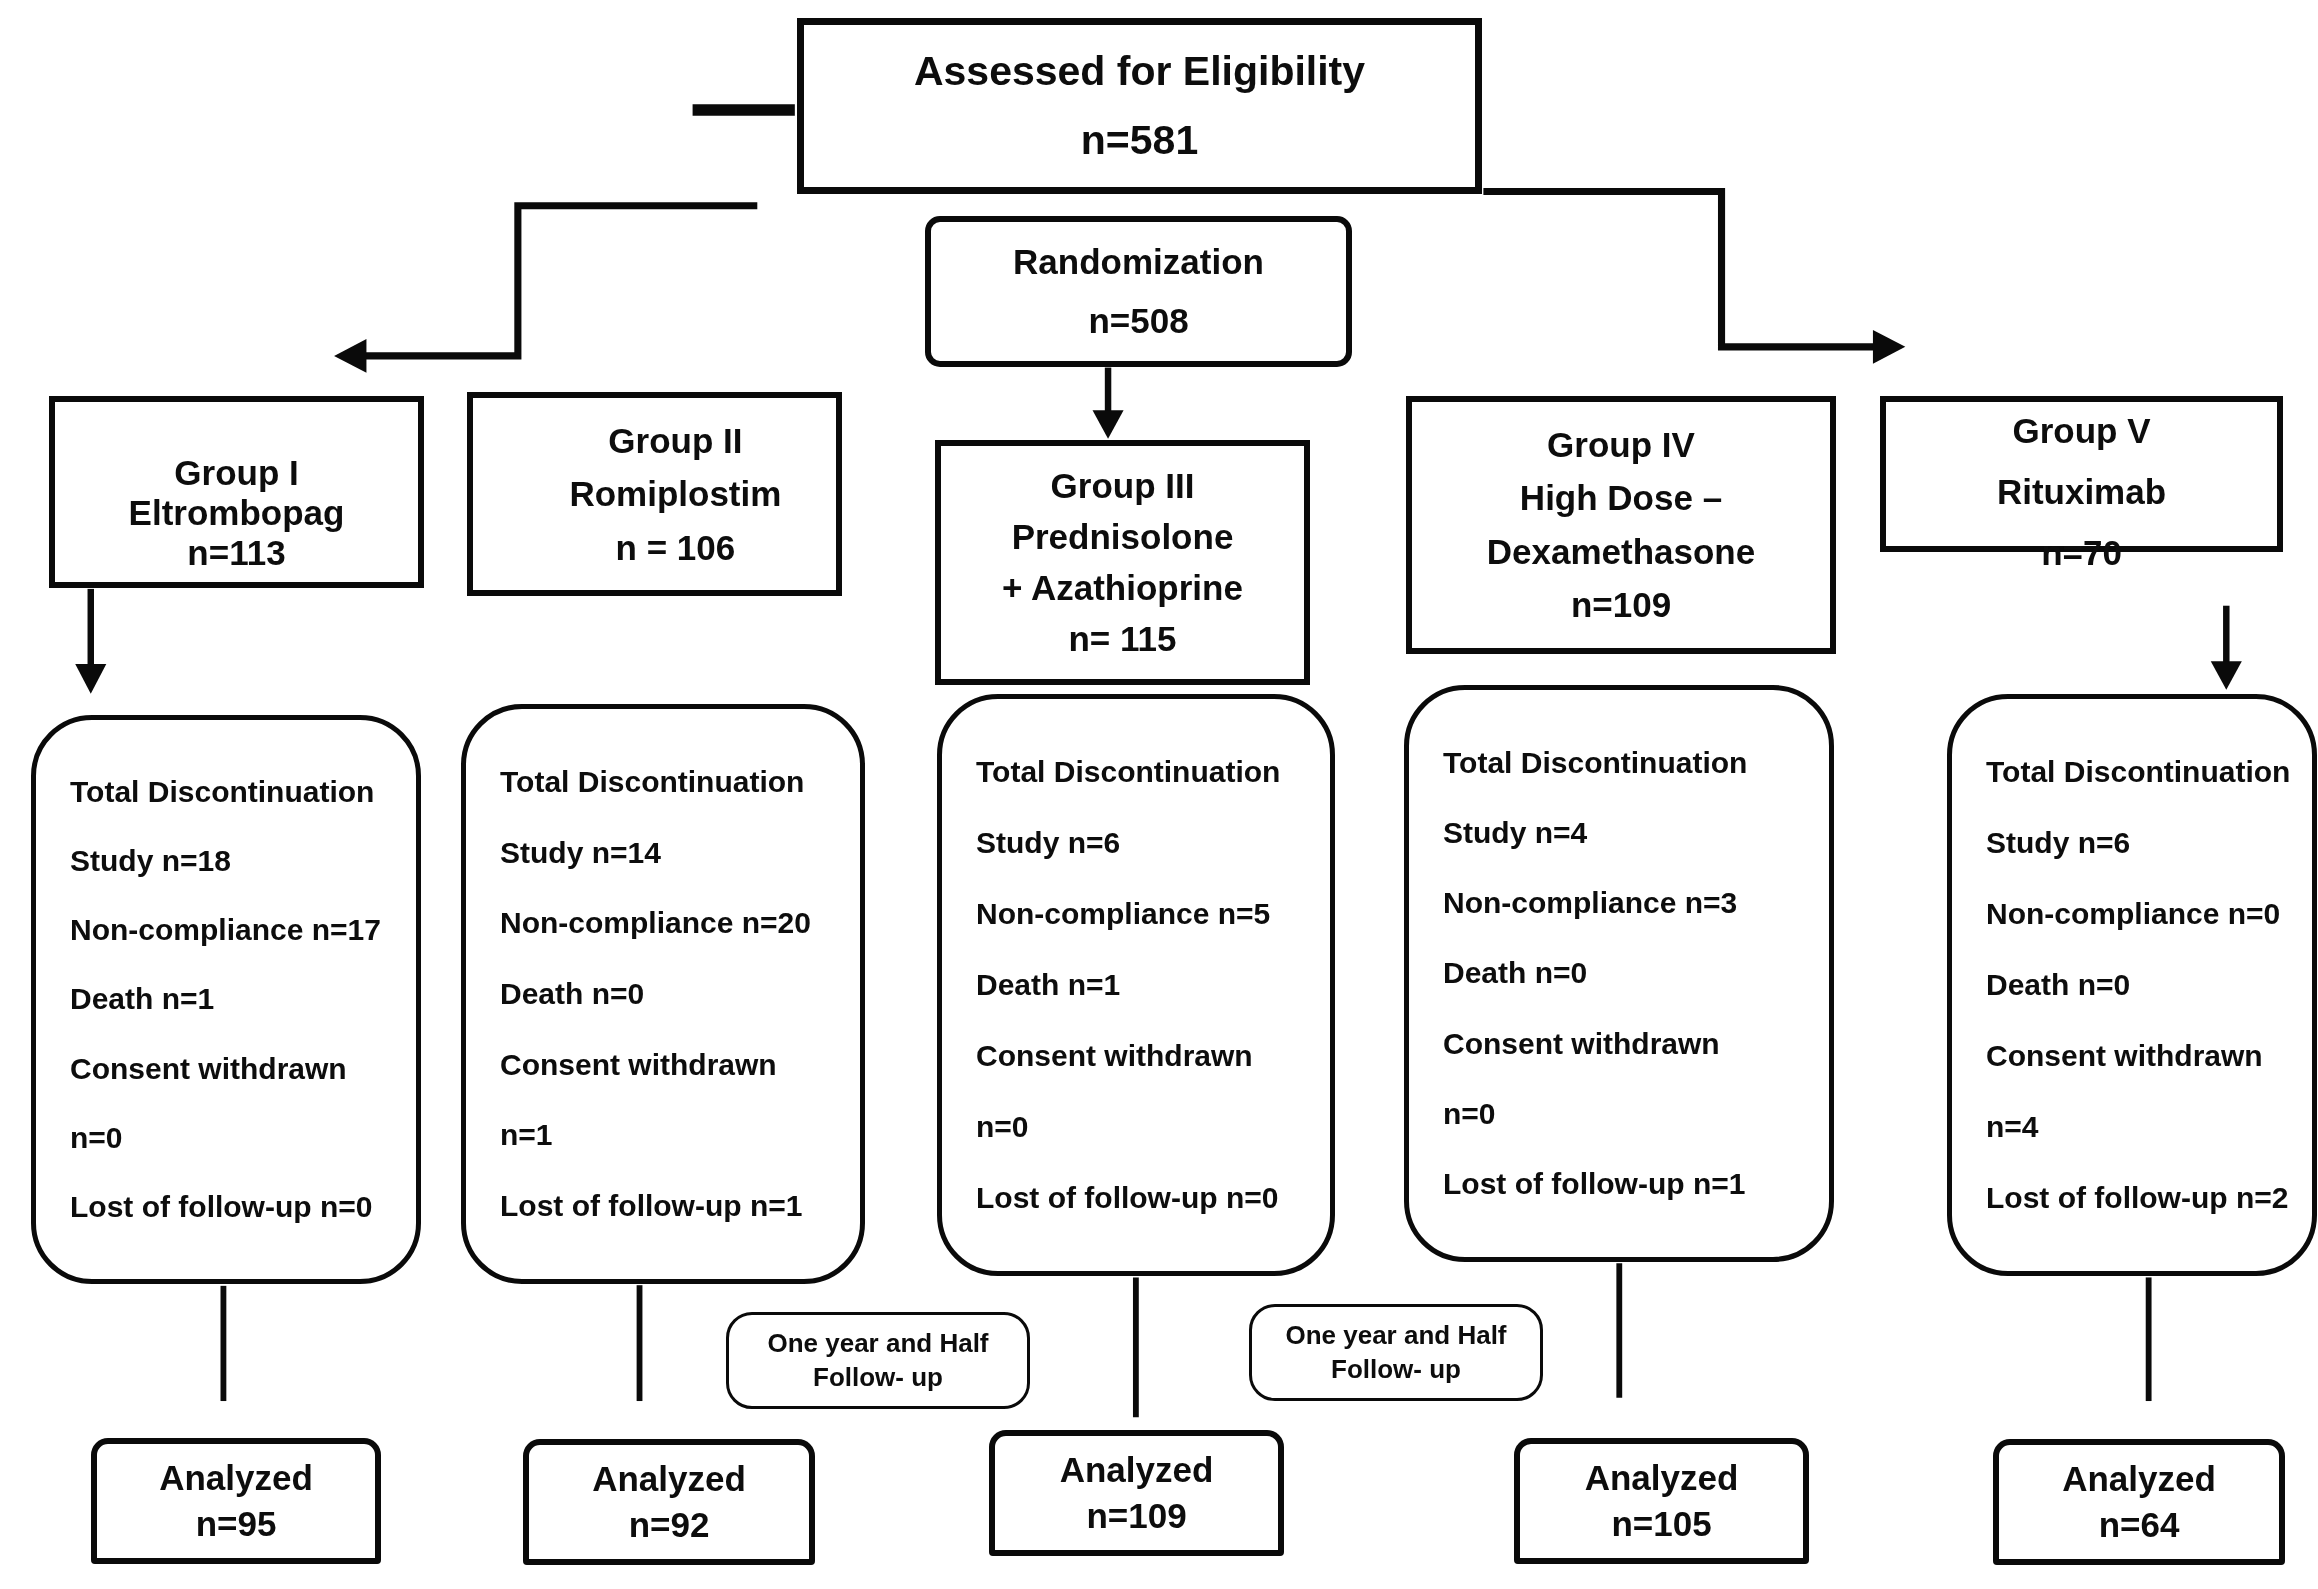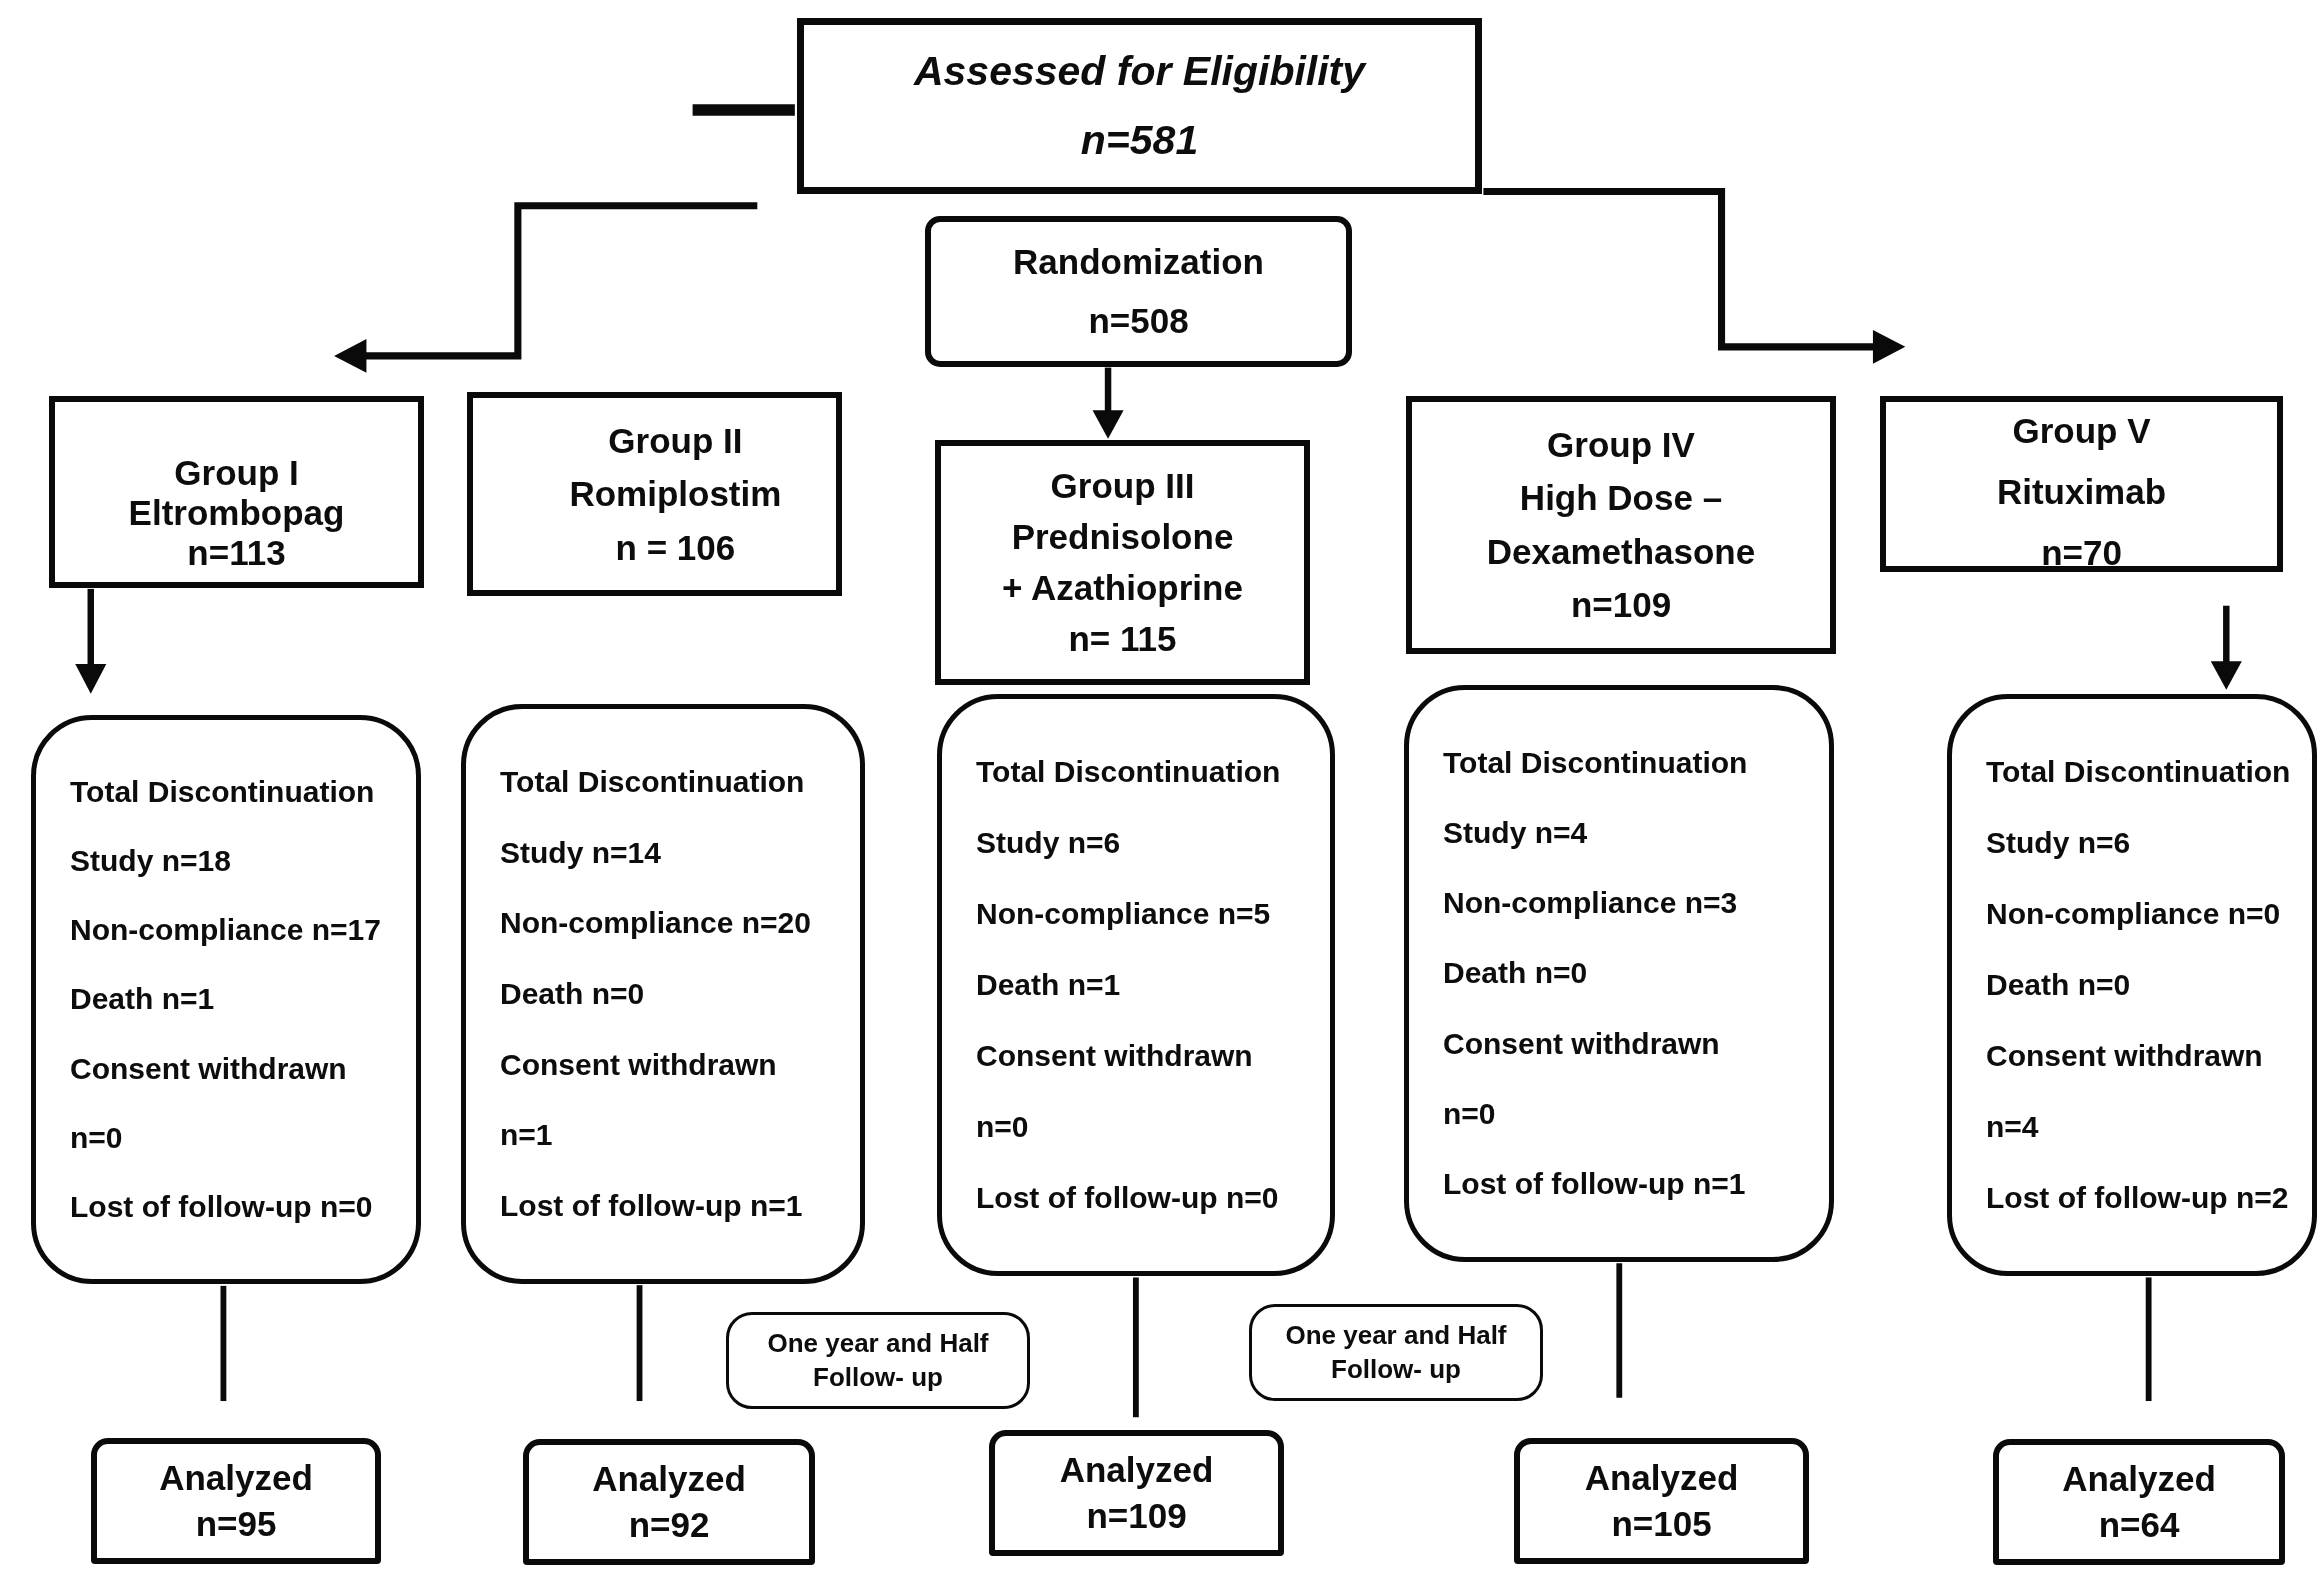--- a/index.html
+++ b/index.html
@@ -26,30 +26,30 @@
     flex-direction: column;
     justify-content: space-evenly;
     align-items: center;
     text-align: center;
     font-weight: 700;
   }
   .ln { white-space: nowrap; }
 
   
   .excluded-box   { left: 362px;  top: 43px;  width: 327px;  height: 148px; border-radius: 31px; border-width: 5.2px; font-size: 29px; line-height: 1.35; justify-content: center; }
-  .eligibility-box{ left: 797px; top: 18px;  width: 685px; height: 176px; font-size: 41px; border-width: 7.1px; font-style: italic; }
+  .eligibility-box{ left: 797px; top: 18px;  width: 685px; height: 176px; font-size: 41px; border-width: 7.1px; }
   .randomization-box { left: 925px; top: 216px; width: 427px; height: 151px; border-radius: 15px; border-width: 6.5px; font-size: 35px; }
 
   
   .group-box { font-size: 35px; border-width: 6.5px; padding: 9px 5.2px; }
   .g1 { left: 49px;   top: 396px; width: 375px; height: 192px; justify-content: flex-end; }
   .g2 { left: 467px;  top: 392px; width: 375px; height: 204px; padding-left: 47px; }
   .g3 { left: 935px; top: 440px; width: 375px; height: 245px; }
   .g4 { left: 1406px; top: 396px; width: 430px; height: 258px; }
-  .g5 { left: 1880px; top: 396px; width: 403px; height: 176px; gap: 21px; }
+  .g5 { left: 1880px; top: 396px; width: 403px; height: 156px; gap: 21px; }
 
   
   .disc-box {
     border-radius: 61px;
     border-width: 5.8px;
     font-size: 30px;
     align-items: flex-start;
     text-align: left;
     justify-content: space-evenly;
     padding: 19.4px 15.5px 19.4px 34px;

